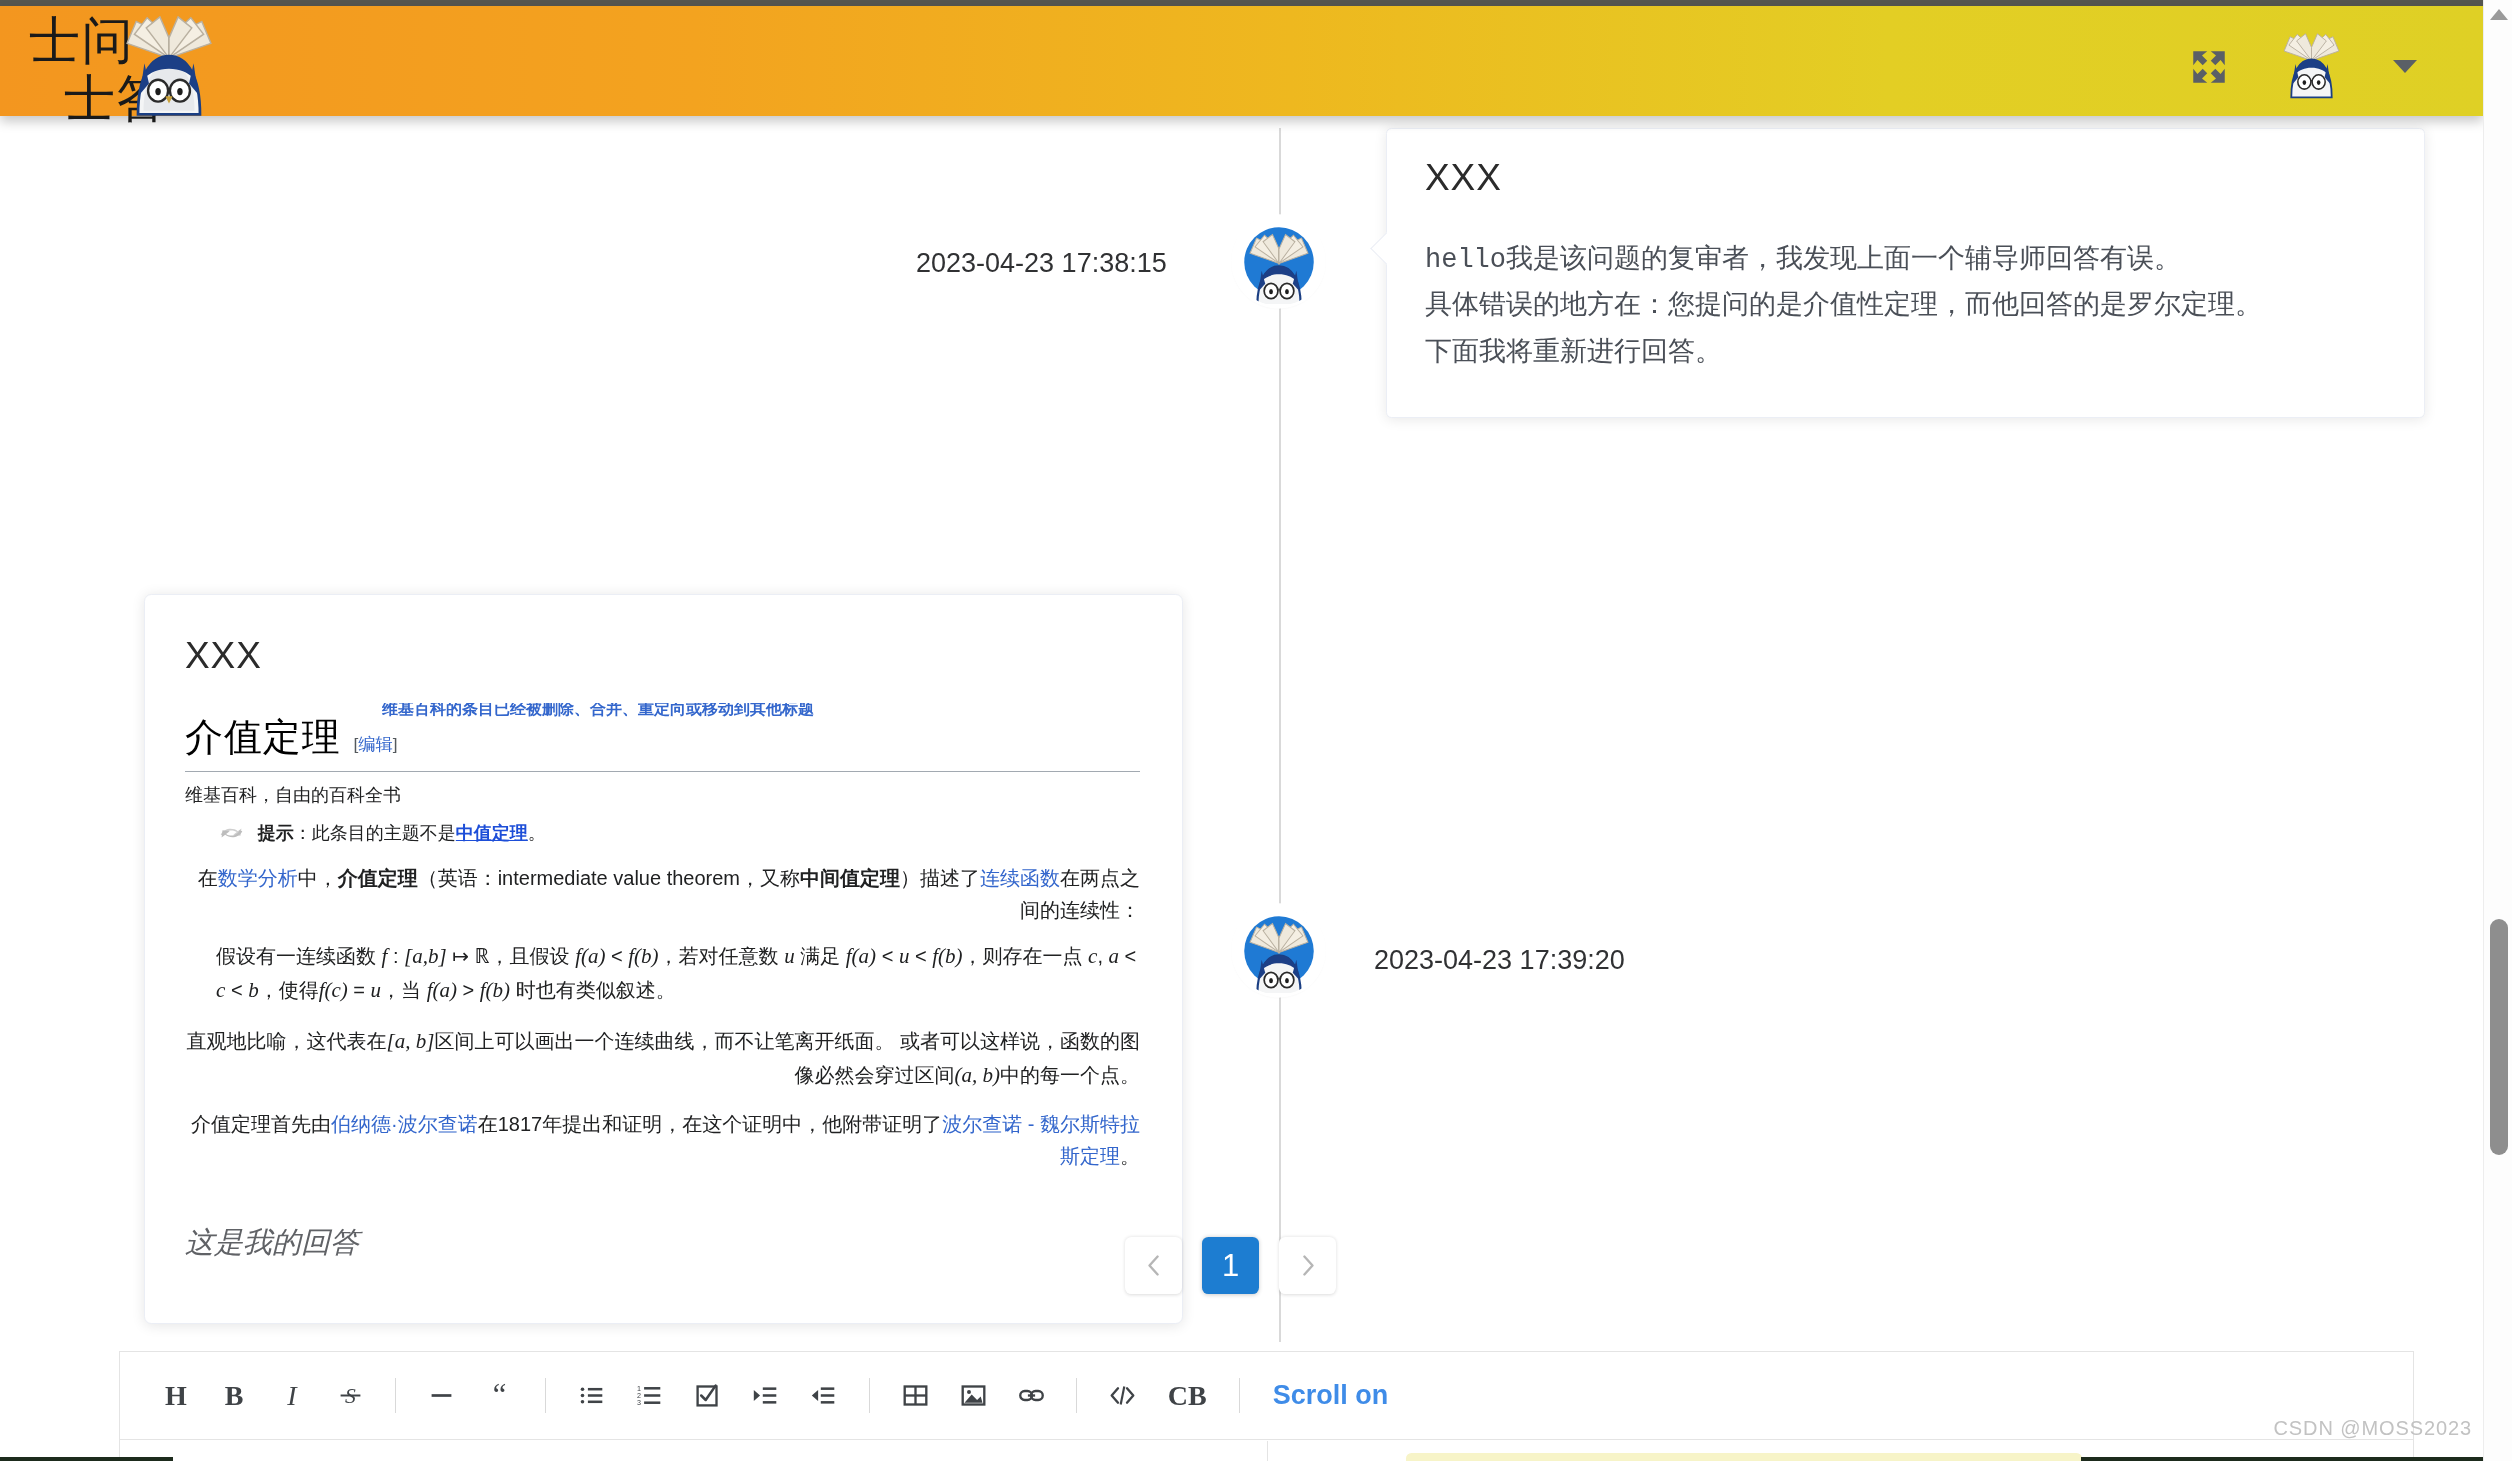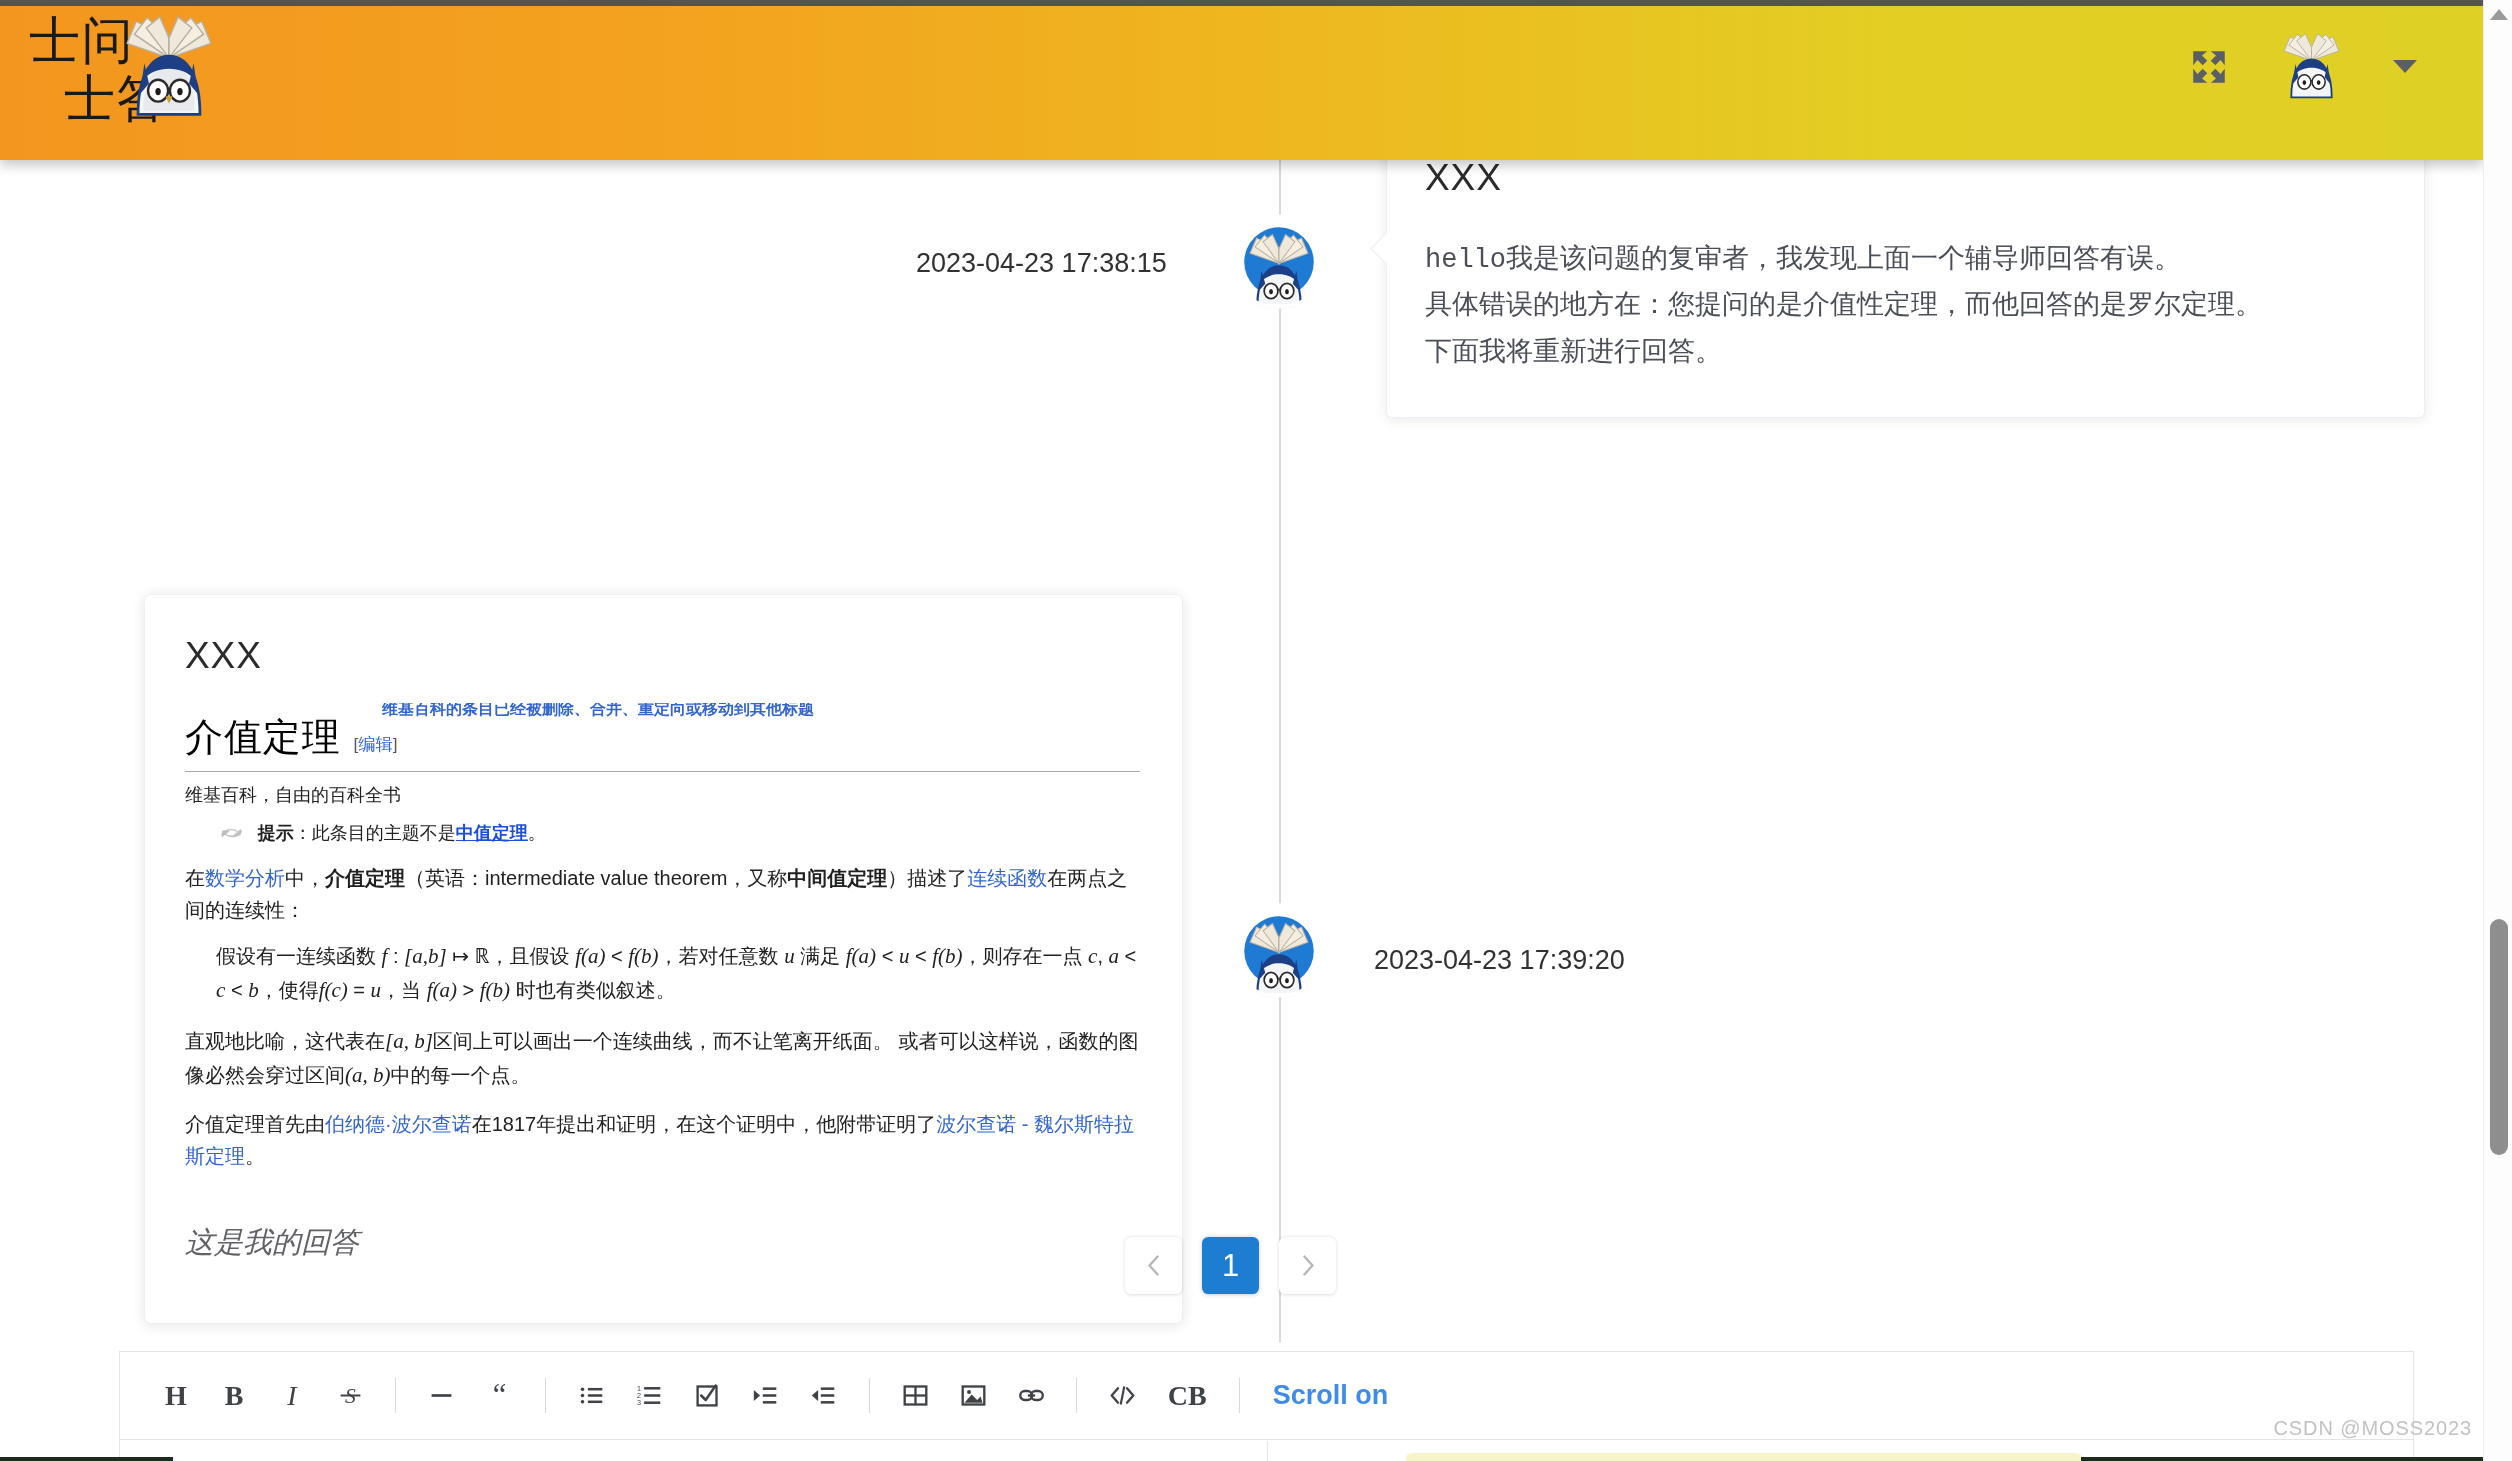--- a/index.html
+++ b/index.html
@@ -19,21 +19,21 @@
 
   
   .top-edge {
     position: absolute; left: 0; top: 0; width: 2512px; height: 5.5px;
     background: #55564f;
   }
 
   
   .header {
     position: absolute; left: 0; top: 5.5px;
-    width: 2483px; height: 154px;
+    width: 2483px; height: 110px;
     background: linear-gradient(90deg, #f3961f 0%, #f3a31f 28%, #eeb81f 52%, #e3ce24 76%, #dfd025 100%);
     box-shadow: 0 5.5px 11px rgba(0,0,0,0.22);
     z-index: 30;
   }
   .logo-wrap {
     position: absolute; left: 20px; top: 1.8px;
     width: 301px; height: 120px;
   }
   .logo-char {
     position: absolute;
@@ -177,21 +177,21 @@
   .wiki-edit { font-size: 17.3px; color: #54595d; }
   .wiki-edit a { color: #3366cc; text-decoration: none; }
   .wiki-sub { font-size: 18px; color: #202122; margin-top: 11px; }
   .wiki-hint {
     display: flex; align-items: center; gap: 12.8px;
     margin: 14.6px 0 0 33px; font-size: 18px;
   }
   .wiki-hint b { font-weight: 700; }
   .wiki-hint .lnk { color: #1d4ed8; font-weight: 700; text-decoration: underline; }
   .wiki-p {
-    font-size: 20px; line-height: 1.62; margin-top: 16.4px; color: #202122;
+    font-size: 20px; line-height: 1.62; margin-top: 16.4px; color: #202122; text-align: right;
   }
   .wiki-p .lnk { color: #3366cc; }
   .wiki-p b { font-weight: 700; }
   .wiki-quote {
     font-size: 20px; line-height: 1.62; margin: 12.8px 0 0 31px;
   }
   .mth {
     font-family: "Liberation Serif", "DejaVu Serif", serif;
     font-style: italic; font-size: 21px;
   }

